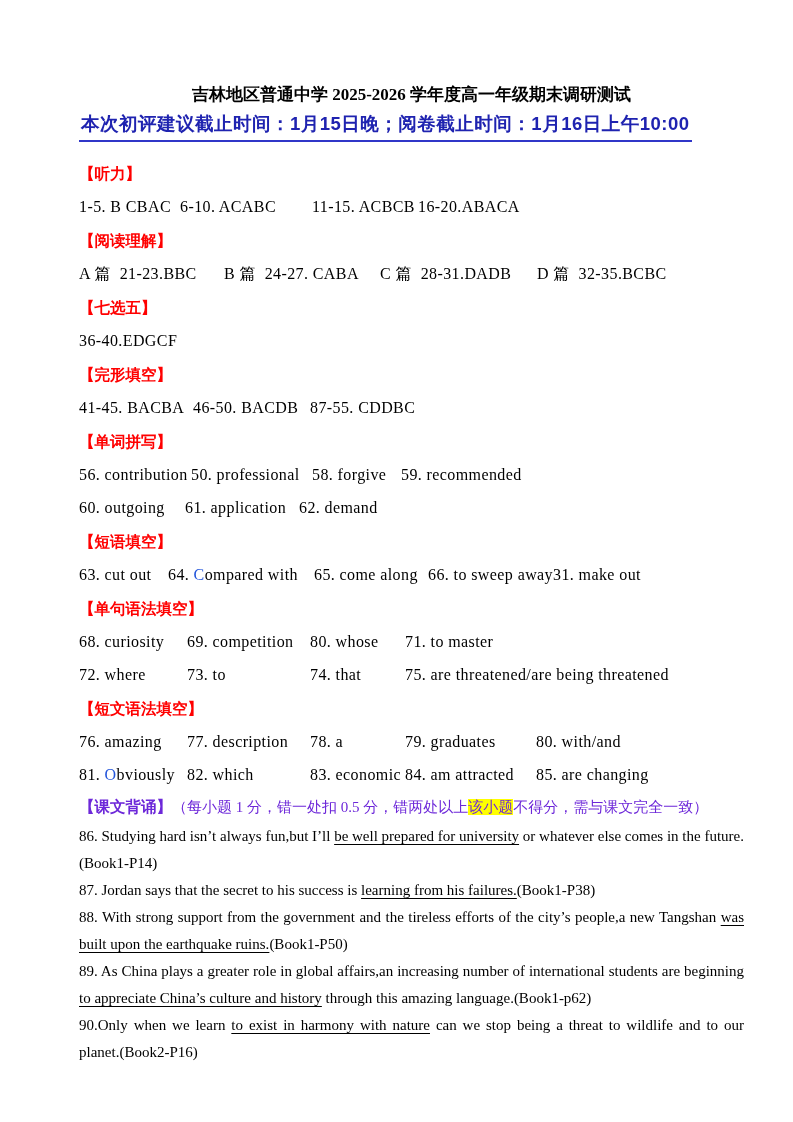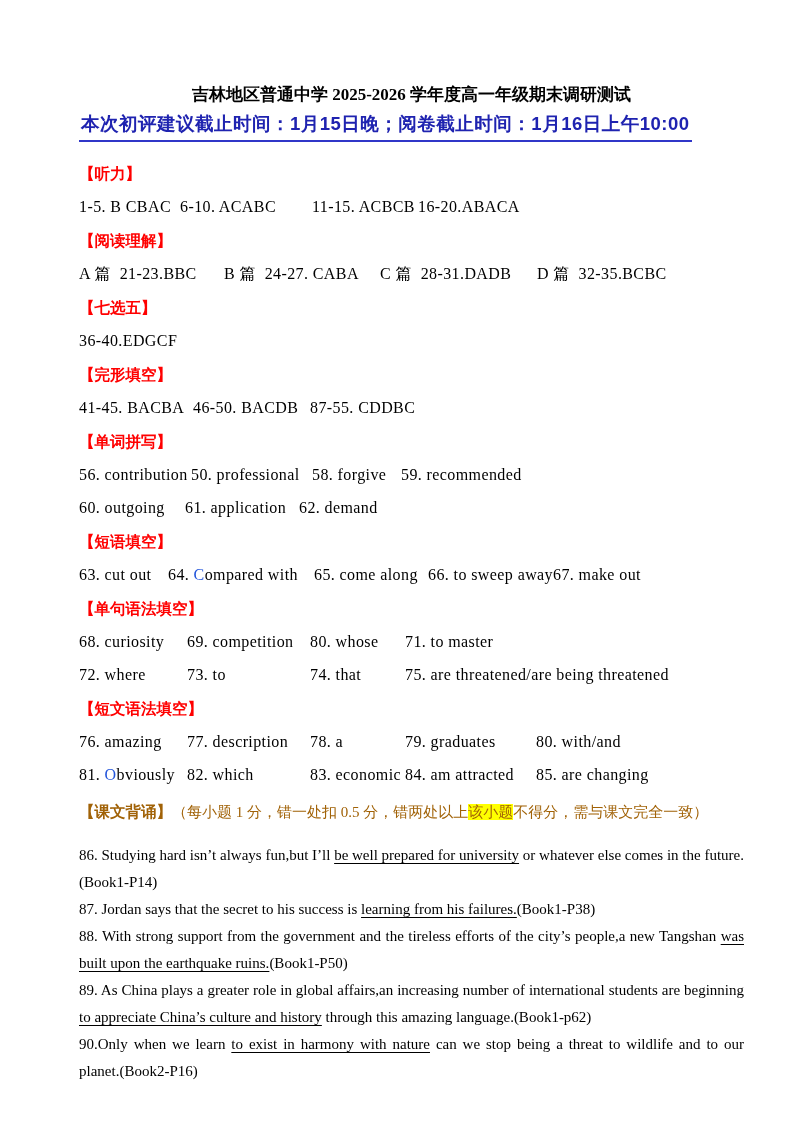--- a/index.html
+++ b/index.html
@@ -23,24 +23,24 @@
   
   .c-listen > .ai:nth-child(1){min-width:101px}.c-listen > .ai:nth-child(2){min-width:132px}.c-listen > .ai:nth-child(3){min-width:106px}
   .c-read   > .ai:nth-child(1){min-width:145px}.c-read   > .ai:nth-child(2){min-width:156px}.c-read   > .ai:nth-child(3){min-width:157px}
   .c-cloze  > .ai:nth-child(1){min-width:114px}.c-cloze  > .ai:nth-child(2){min-width:117px}
   .c-sp1    > .ai:nth-child(1){min-width:112px}.c-sp1    > .ai:nth-child(2){min-width:121px}.c-sp1 > .ai:nth-child(3){min-width:89px}
   .c-sp2    > .ai:nth-child(1){min-width:106px}.c-sp2    > .ai:nth-child(2){min-width:114px}
   .c-phr    > .ai:nth-child(1){min-width:89px} .c-phr    > .ai:nth-child(2){min-width:146px}.c-phr > .ai:nth-child(3){min-width:114px}.c-phr > .ai:nth-child(4){min-width:121px}
   .c-sg     > .ai:nth-child(1){min-width:108px}.c-sg     > .ai:nth-child(2){min-width:123px}.c-sg  > .ai:nth-child(3){min-width:95px}
   .c-pg     > .ai:nth-child(1){min-width:108px}.c-pg     > .ai:nth-child(2){min-width:123px}.c-pg  > .ai:nth-child(3){min-width:95px}.c-pg > .ai:nth-child(4){min-width:131px}
   .blue{color:#2456db;}
-  .note-line{margin-top:13px;font-size:15px;line-height:28px;color:#a16207;}
+  .note-line{margin-top:13px;font-size:15px;line-height:17px;color:#6d28d9;}
   .note-line .sec-inline{font-weight:700;font-size:15.5px;}
   .hl{background:#ffff00;}
-  .sentences{margin-top:16px;}
+  .sentences{margin-top:7px;}
   .sentence{margin:0;font-size:15px;line-height:27px;text-align:justify;}
   .sentence .u{text-decoration:underline;text-underline-offset:3px;}
 </style>
 </head>
 <body>
 
 <div class="page">
 
   <h1 class="title">吉林地区普通中学 2025-2026 学年度高一年级期末调研测试</h1>
 
@@ -88,21 +88,21 @@
     <span class="ai">61. application</span>
     <span class="ai">62. demand</span>
   </div>
 
   <div class="sec">【短语填空】</div>
   <div class="row c-phr">
     <span class="ai">63. cut out</span>
     <span class="ai"><span>64. </span><span class="blue">C</span><span>ompared with</span></span>
     <span class="ai">65. come along</span>
     <span class="ai">66. to sweep away</span>
-    <span class="ai">67. make out</span>
+    <span class="ai">31. make out</span>
   </div>
 
   <div class="sec">【单句语法填空】</div>
   <div class="row c-sg">
     <span class="ai">68. curiosity</span>
     <span class="ai">69. competition</span>
     <span class="ai">80. whose</span>
     <span class="ai">71. to master</span>
   </div>
   <div class="row c-sg">

